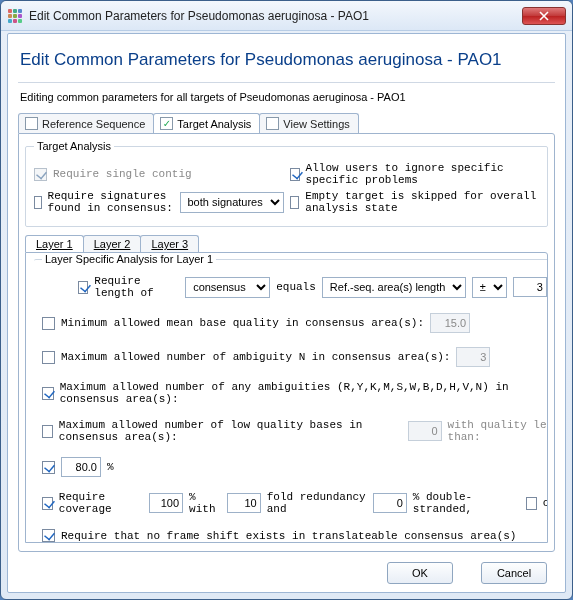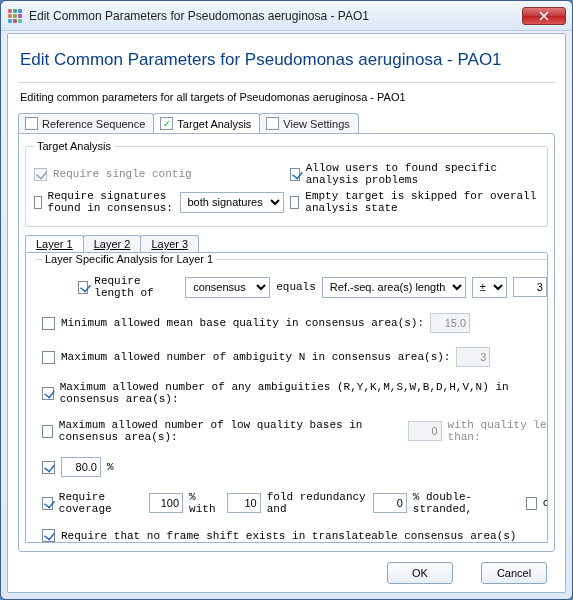--- a/index.html
+++ b/index.html
@@ -180,21 +180,21 @@
       <fieldset class="group">
         <legend>Target Analysis</legend>
 
         <div class="row">
           <div class="col">
             <input type="checkbox" checked="" disabled="" style="">
             <label class="disabled">Require single contig</label>
           </div>
           <div class="col">
             <input type="checkbox" checked="" style="">
-            <label>Allow users to found specific analysis problems</label>
+            <label>Allow users to ignore specific specific problems</label>
           </div>
         </div>
 
         <div class="row">
           <div class="col">
             <input type="checkbox" style="">
             <label>Require signatures found in consensus:</label>
             <select class="w110">
               <option>both signatures</option>
             </select>

